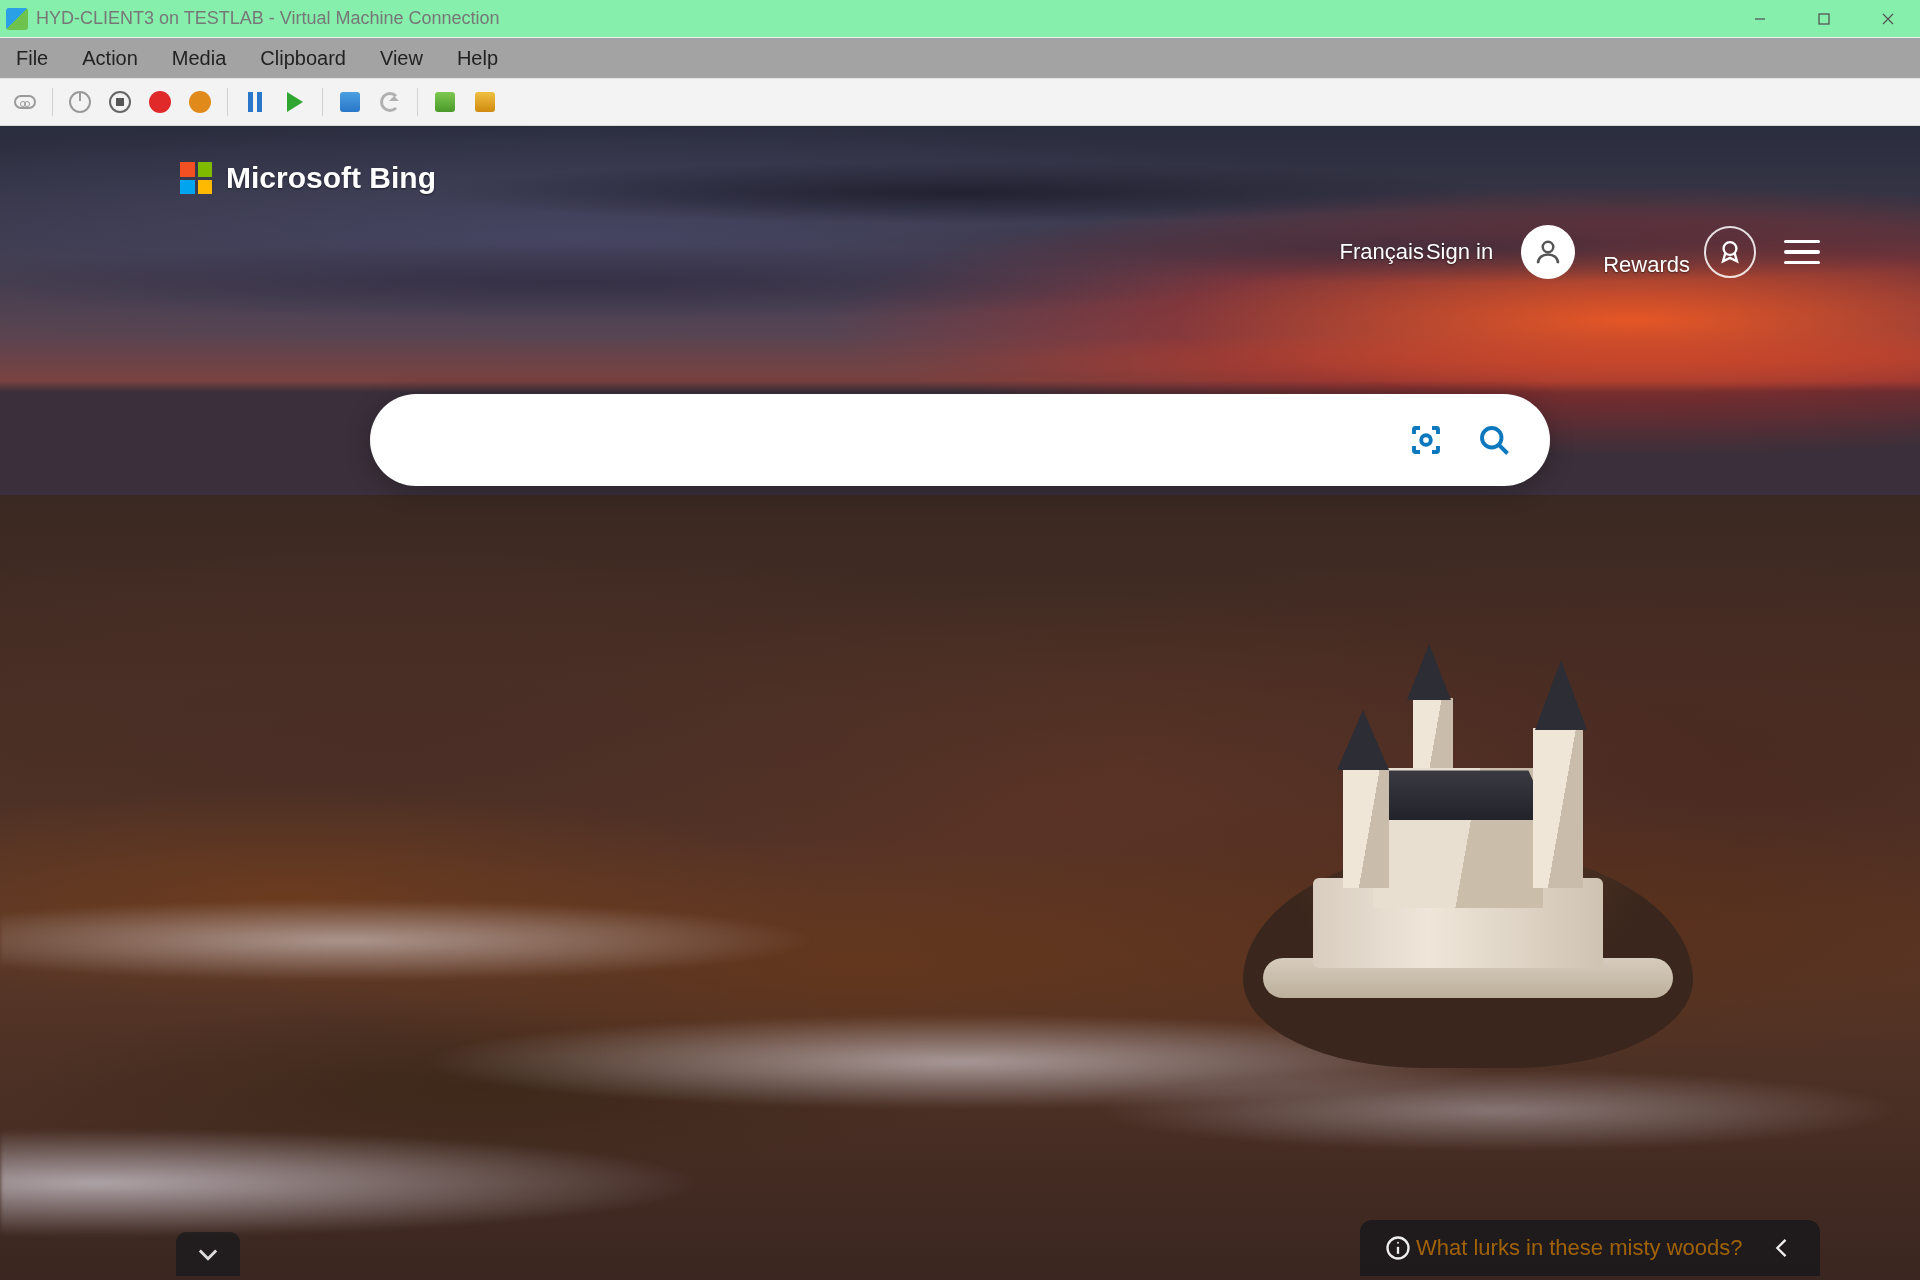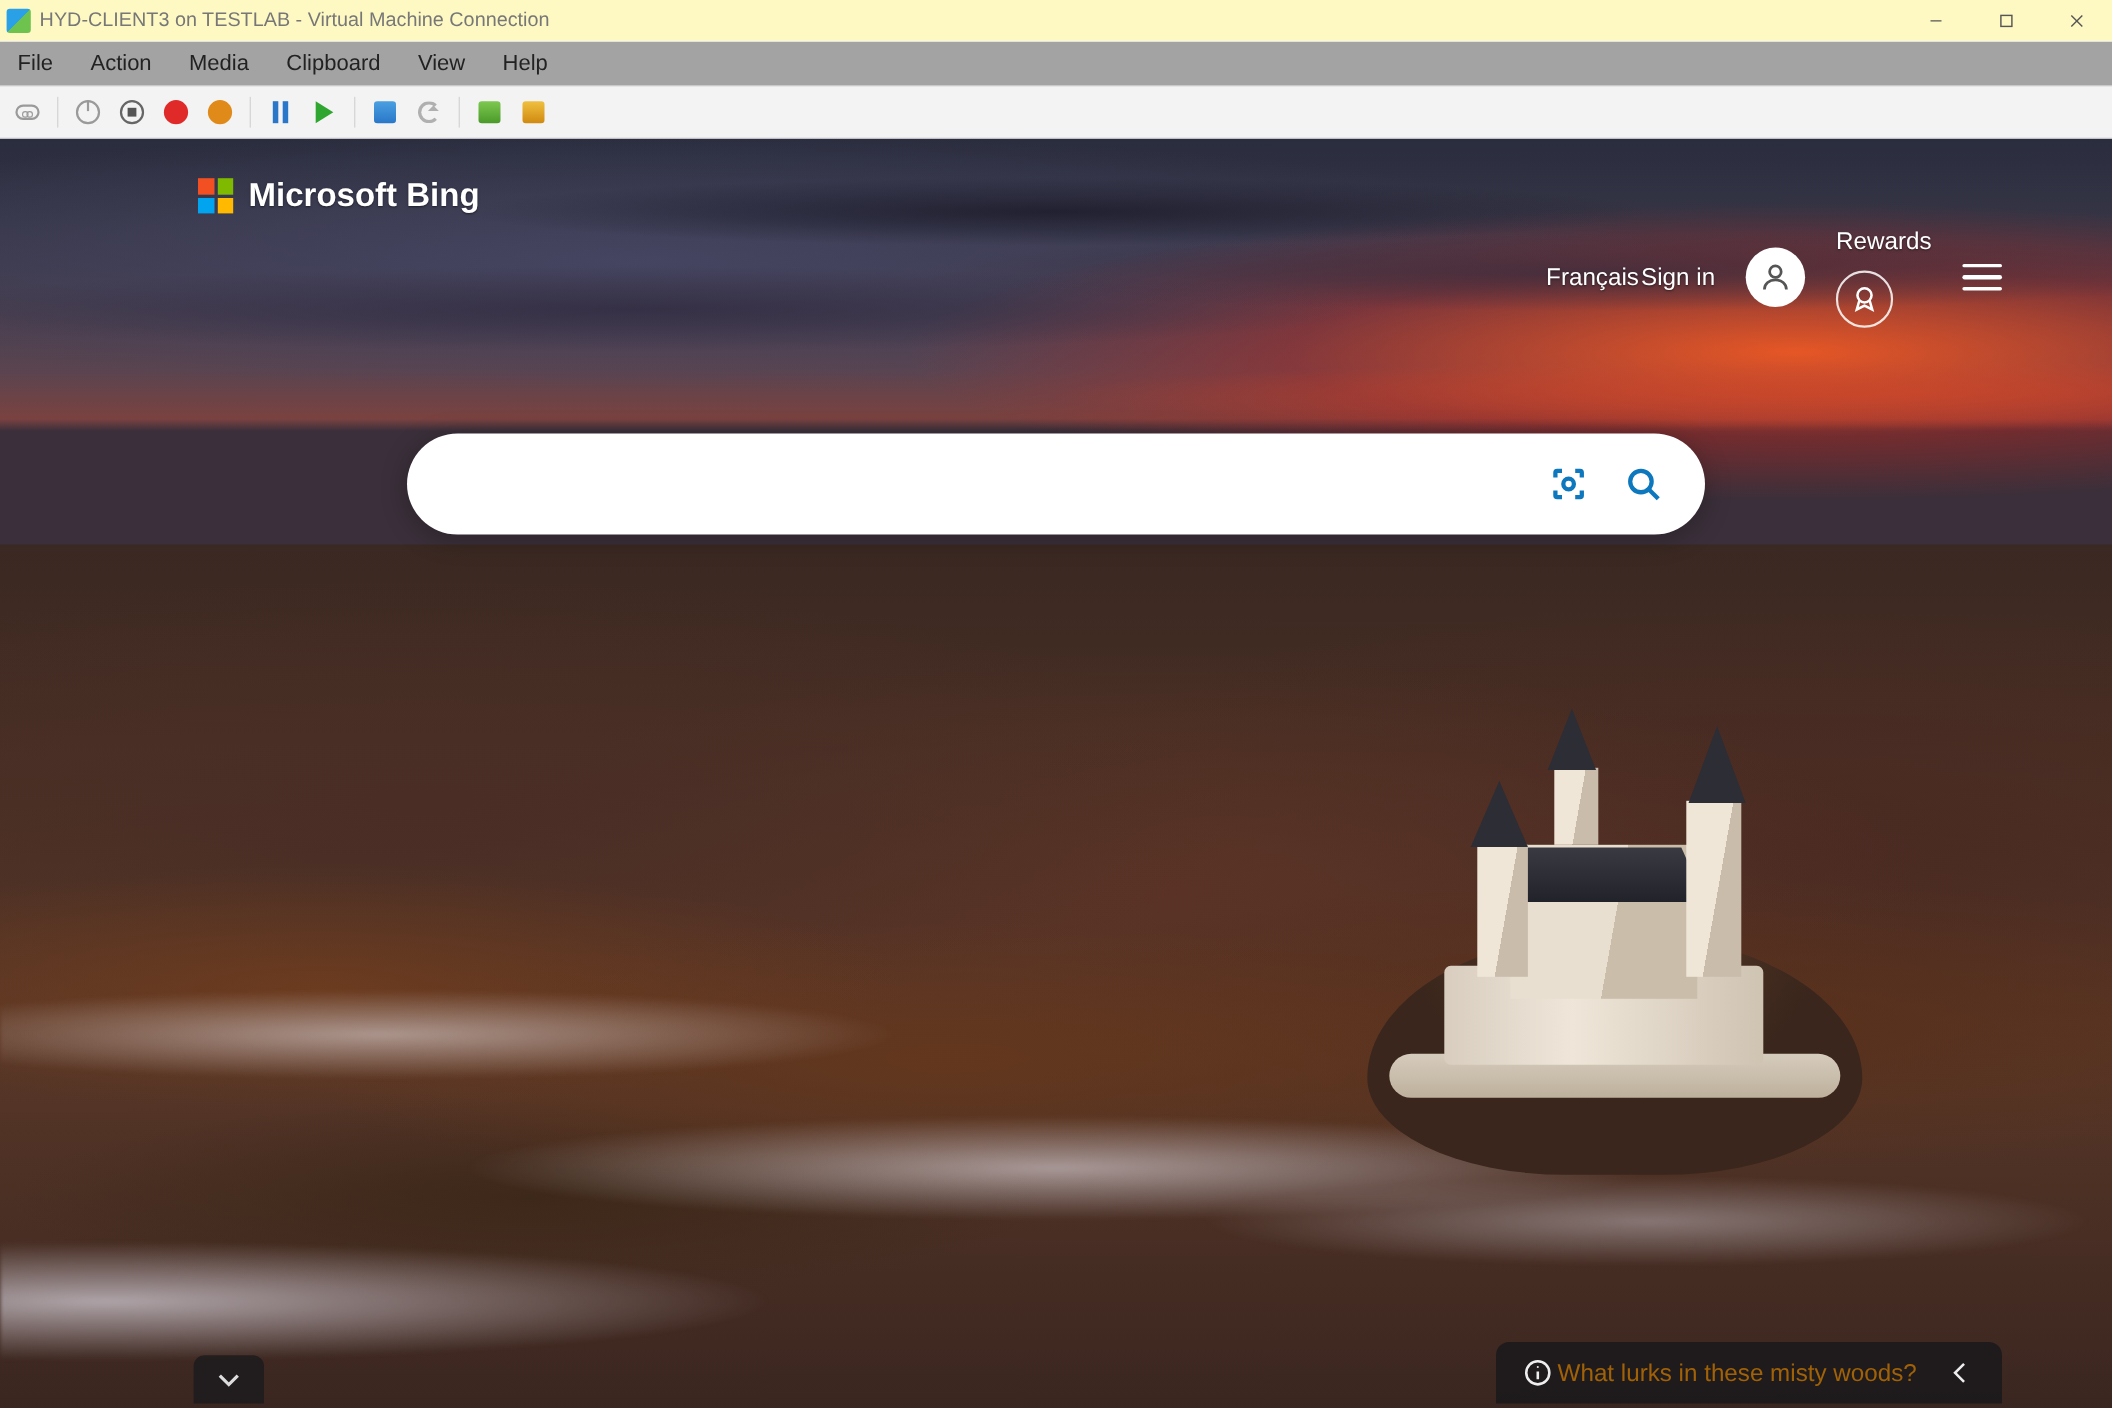--- a/index.html
+++ b/index.html
@@ -1,21 +1,21 @@
 <!DOCTYPE html>
 <html><head>
 <meta charset="utf-8">
 <style>
   * { margin: 0; padding: 0; box-sizing: border-box; font-family: "Segoe UI", Arial, sans-serif; }
   html, body { width: 1920px; height: 1280px; overflow: hidden; background: #fff; }
 
   
   .titlebar {
     height: 38px;
-    background: #fef9c3;
+    background: #86efac;
     display: flex;
     align-items: center;
     padding-left: 6px;
     border-bottom: 1px solid #f0f0f0;
     color: #777;
     font-size: 18px;
   }
   .titlebar .vm-icon {
     width: 22px; height: 22px; margin-right: 8px;
     background: linear-gradient(135deg,#2aa0e6 0 50%,#6ec34f 50% 100%);
@@ -195,21 +195,21 @@
     position:absolute;top:96px;right:100px;height:60px;
     display:flex;align-items:center;gap:28px;
     color:#fff;font-size:22px;
     text-shadow:0 1px 2px rgba(0,0,0,0.5);
   }
   .bing-userrow .lang-signin{display:flex;align-items:flex-start;gap:2px;}
   .avatar{
     width:54px;height:54px;border-radius:50%;background:#fff;display:flex;align-items:center;justify-content:center;
   }
   .avatar svg{width:30px;height:30px;stroke:#555;stroke-width:2;fill:none;}
-  .rewards{display:flex;align-items:flex-start;gap:14px;flex-direction:column;}
+  .rewards{display:flex;align-items:flex-end;gap:14px;}
   .medal{
     width:52px;height:52px;border-radius:50%;border:2.5px solid rgba(255,255,255,0.85);display:flex;align-items:center;justify-content:center;
   }
   .medal svg{width:28px;height:28px;stroke:#fff;stroke-width:2;fill:none;}
   .hamburger{display:flex;flex-direction:column;gap:7px;}
   .hamburger div{width:36px;height:3.5px;background:#fff;border-radius:2px;}
 
   
   .searchbox{
     position:absolute;left:50%;top:268px;transform:translateX(-50%);

